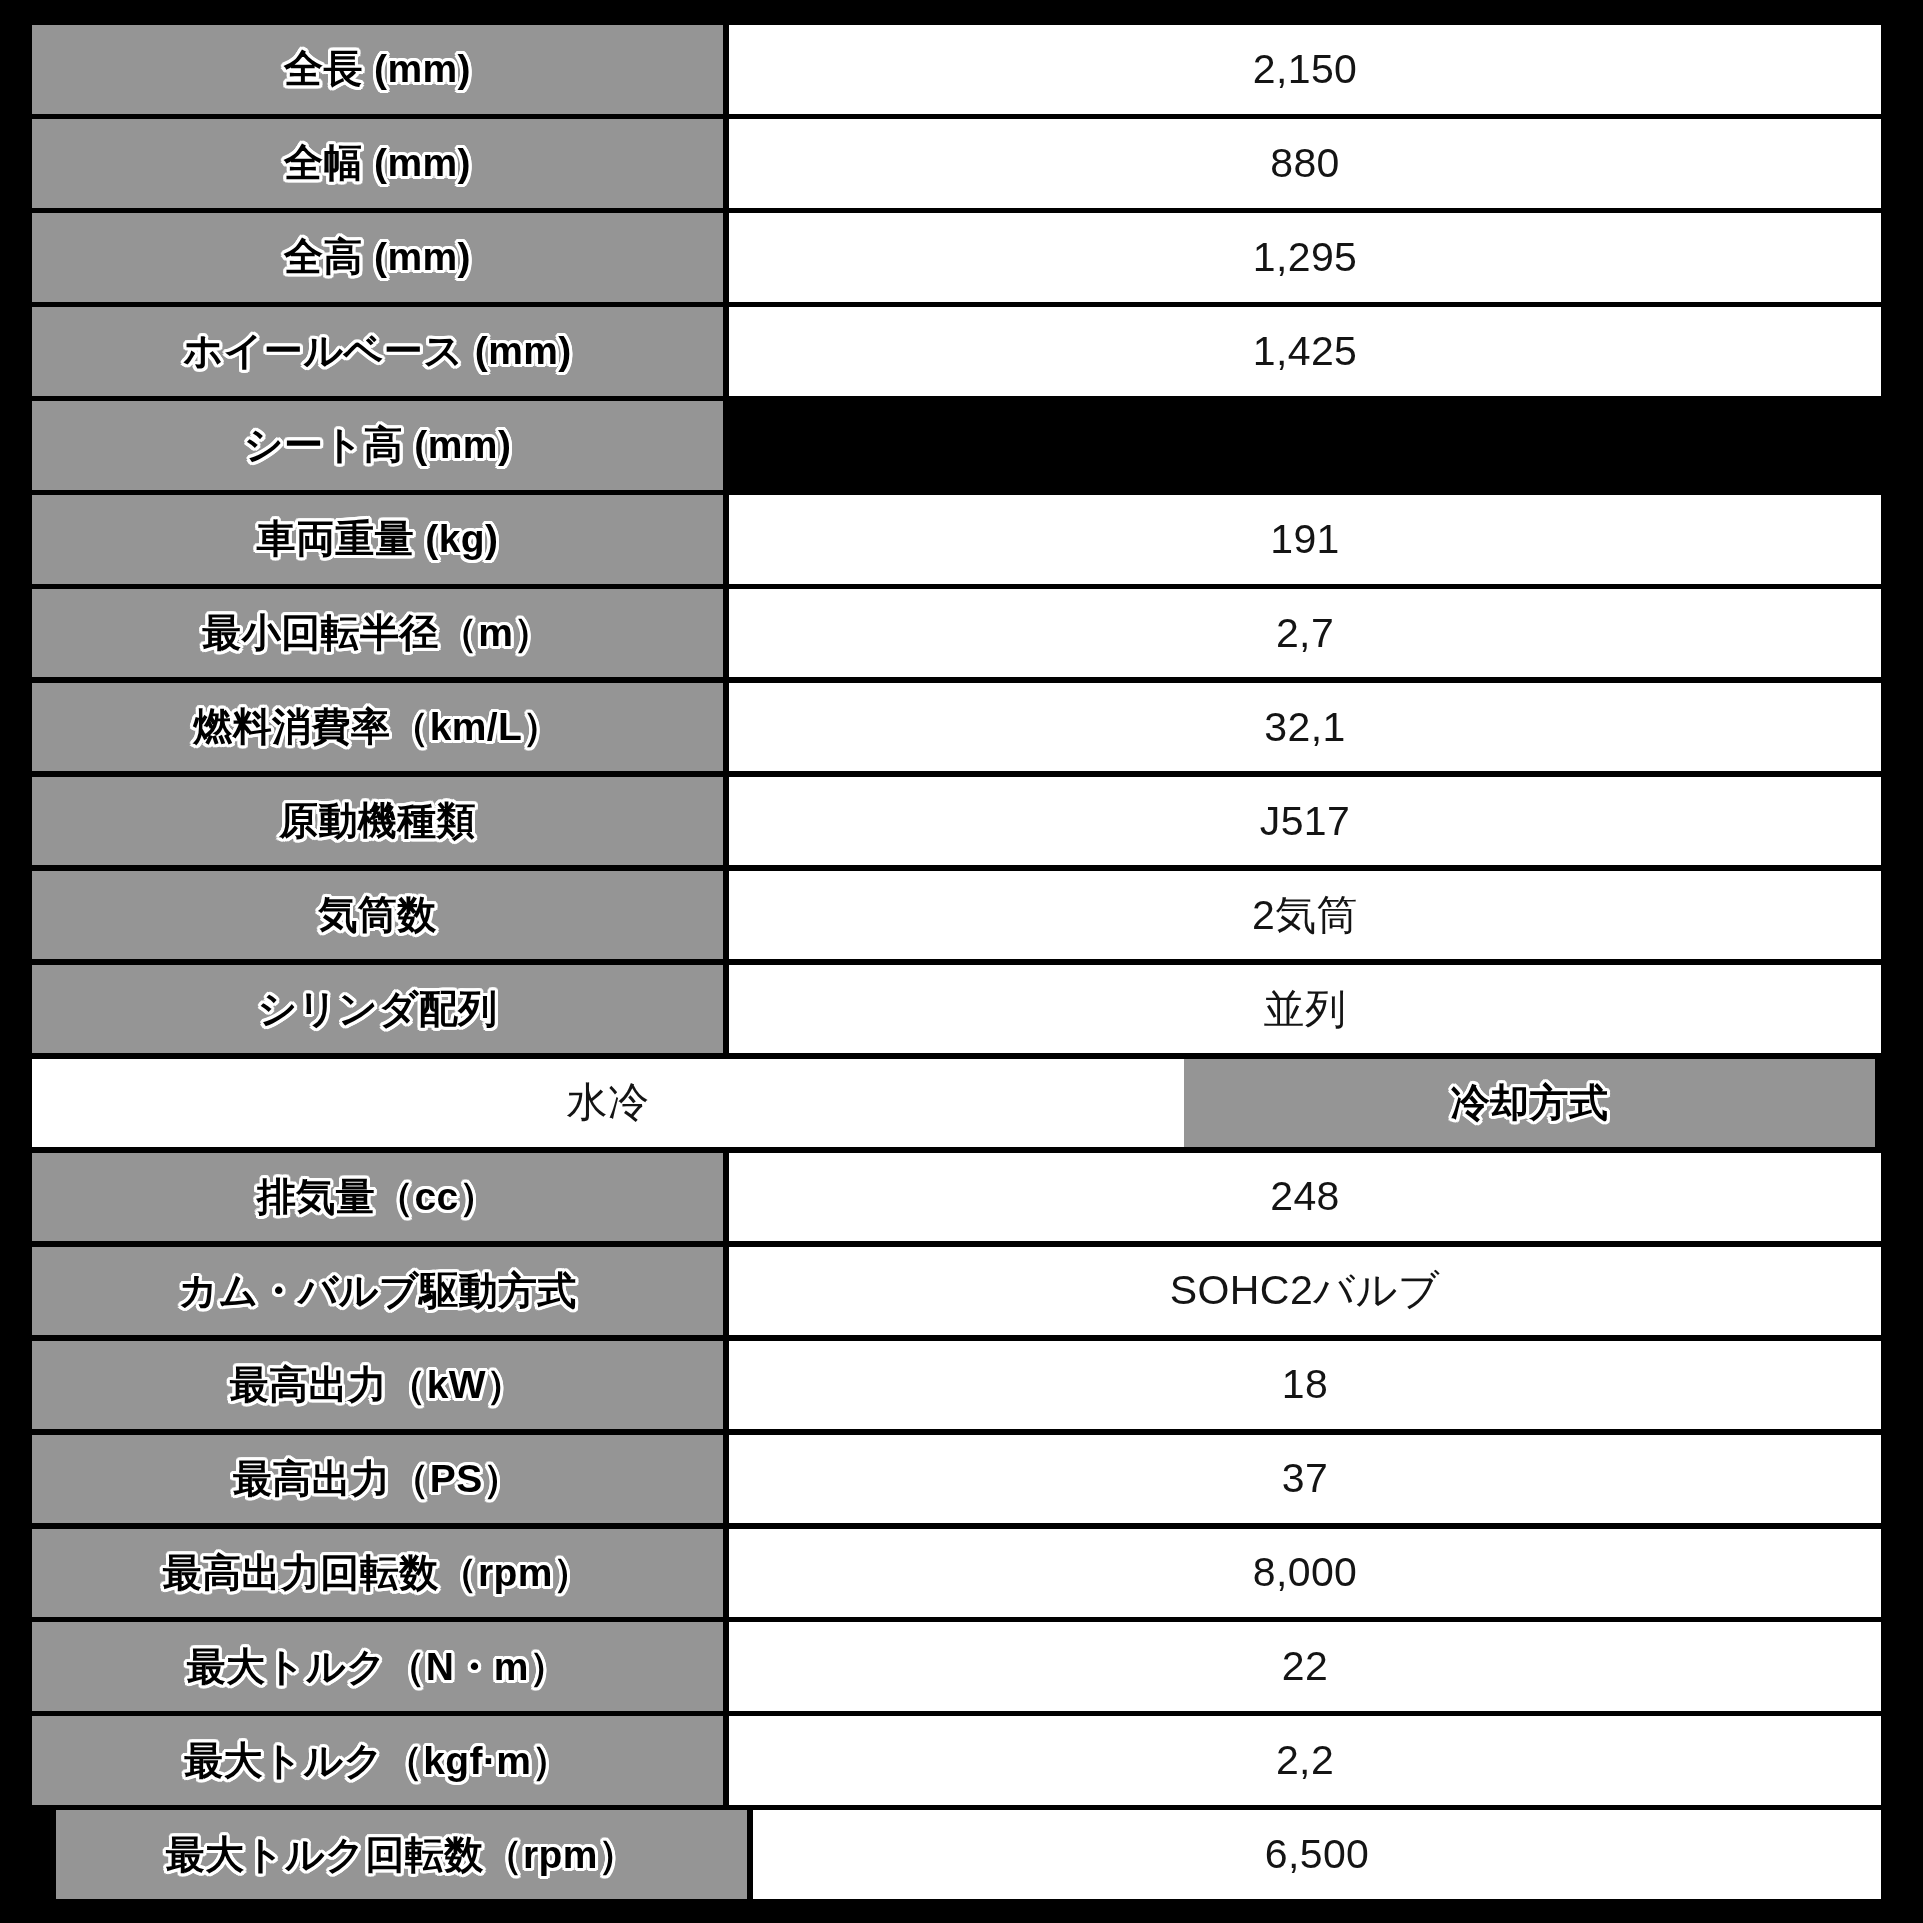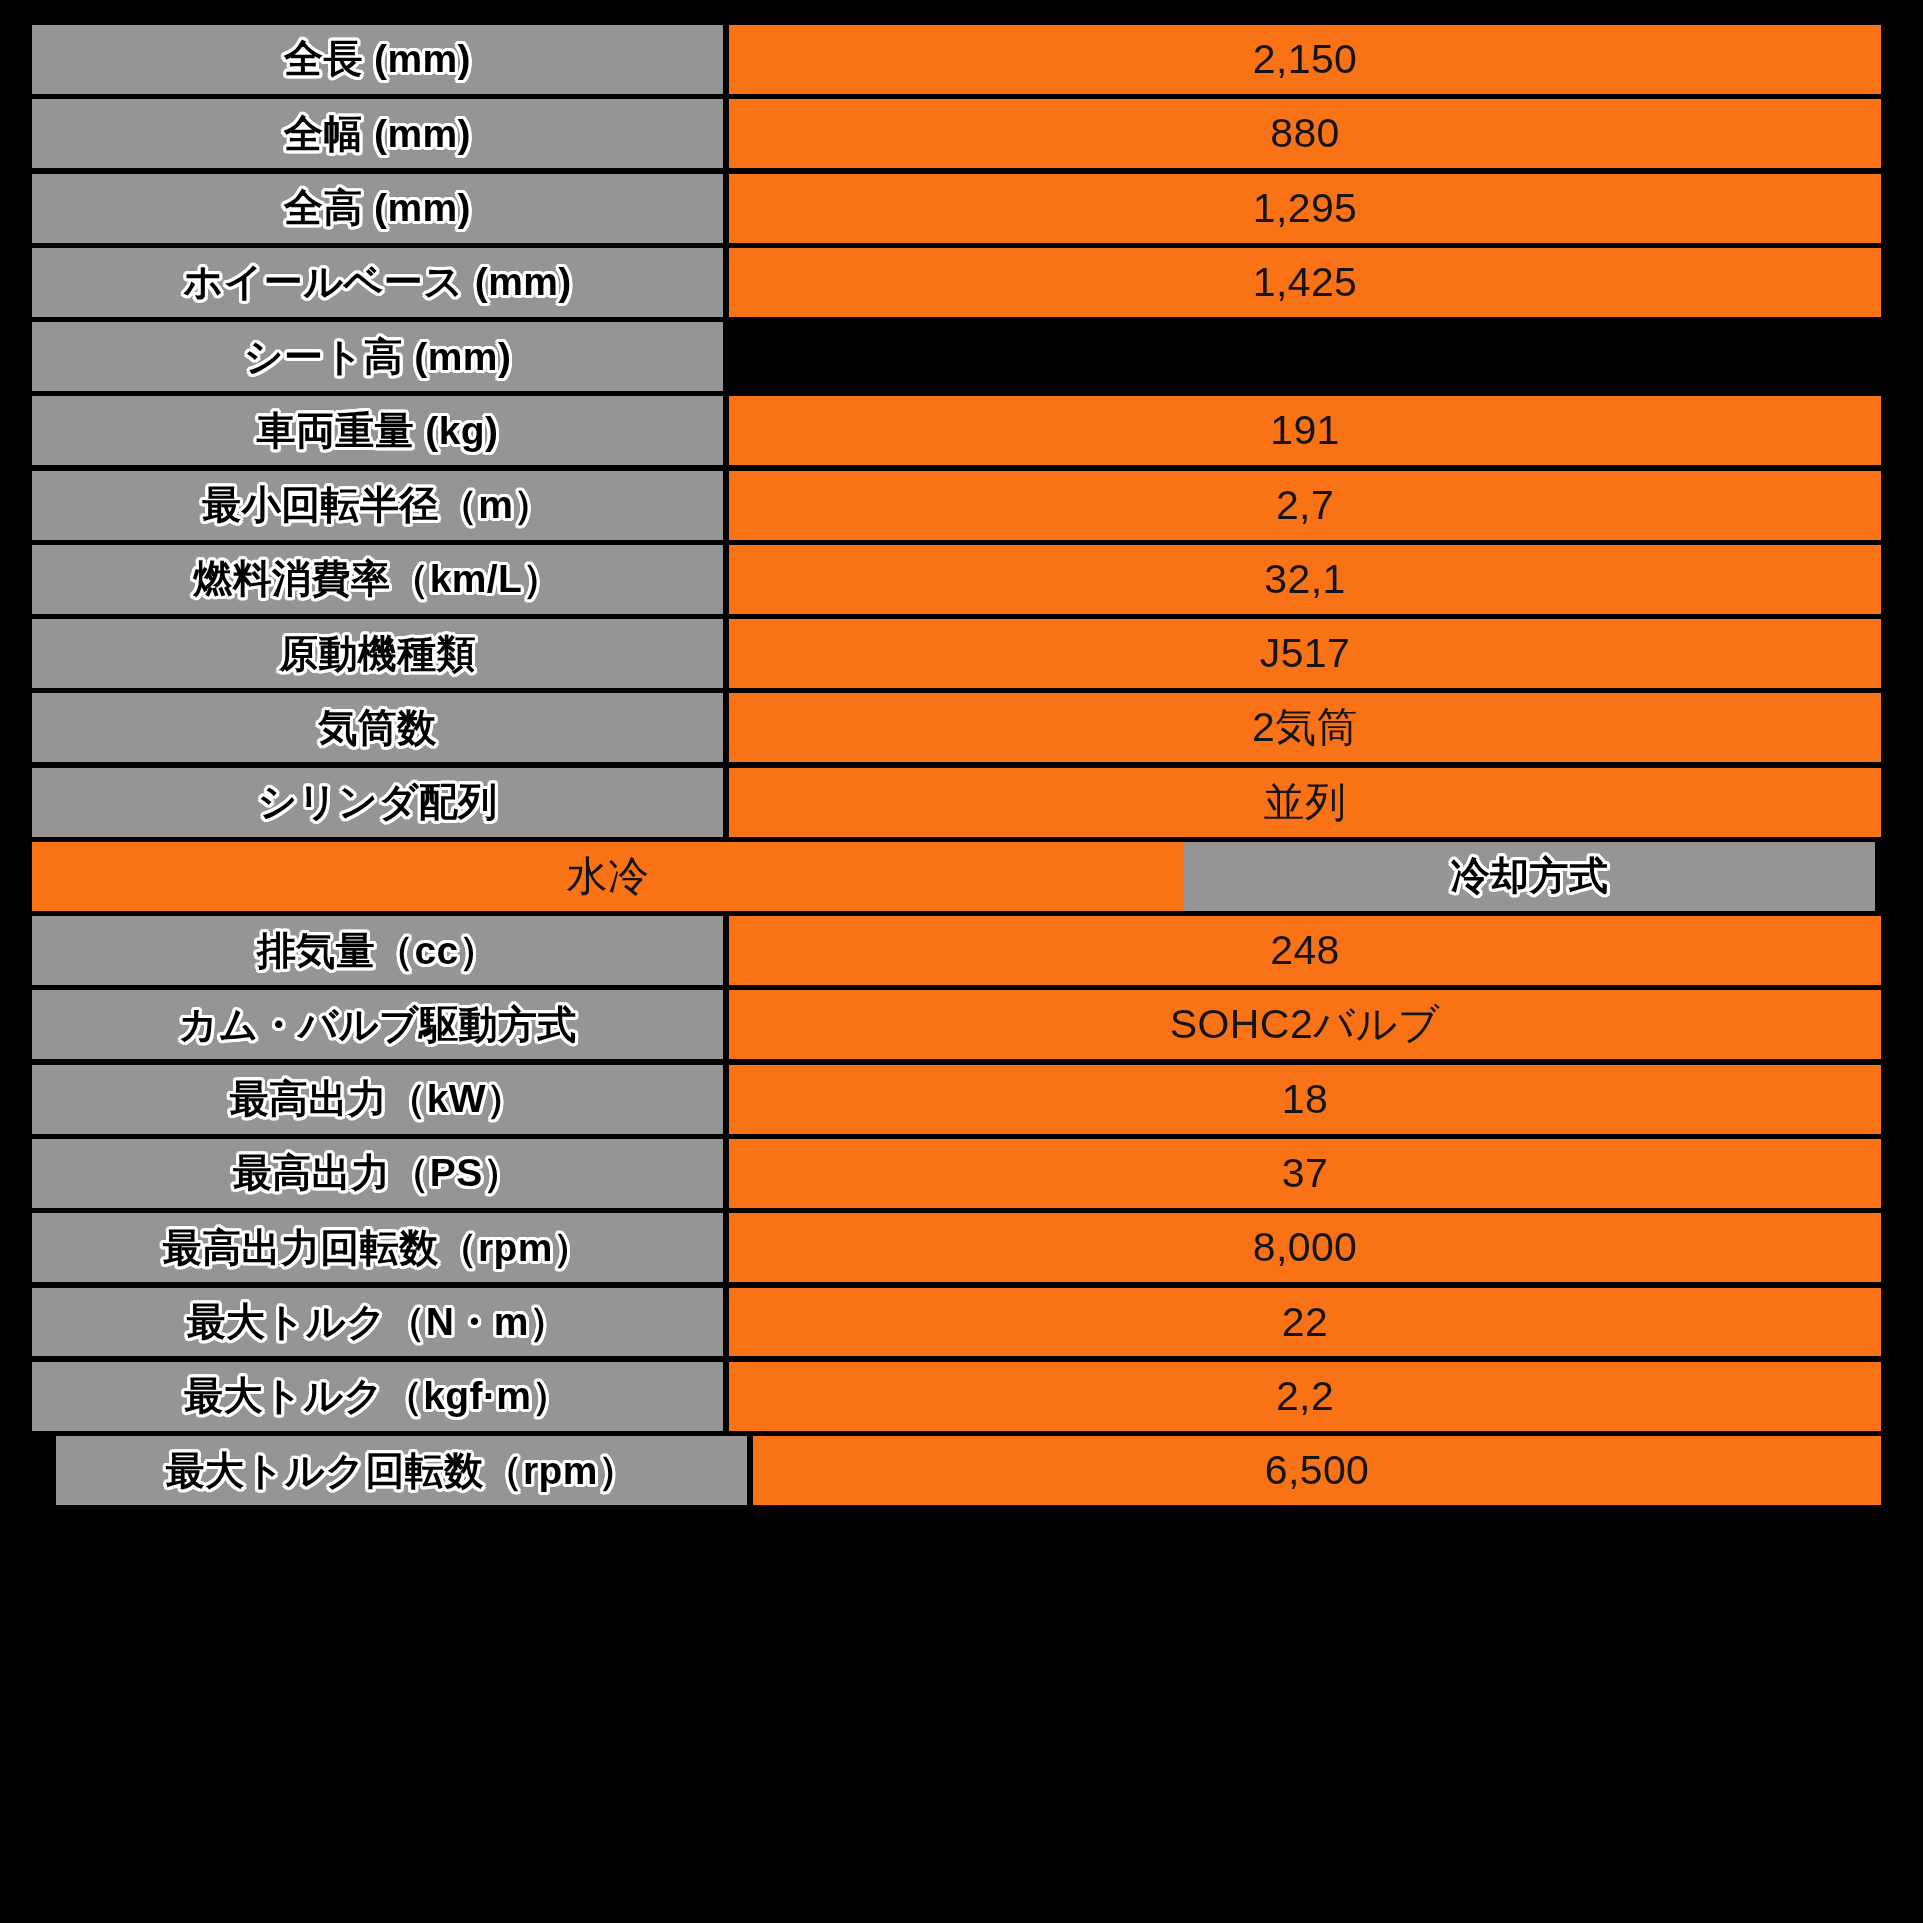--- a/index.html
+++ b/index.html
@@ -13,21 +13,21 @@
     overflow: hidden;
     font-family: "Liberation Sans", "DejaVu Sans", sans-serif;
   }
 
   
   #spec-table {
     position: absolute;
     left: 32px;
     top: 25px;
     width: 1849px;   
-    height: 1480px;  
+    height: 1874px;  
     display: flex;
     flex-direction: column;
     background: #000000;
   }
 
   .spec-row {
     display: flex;
     flex: 1 1 0;
     min-height: 0;
     margin-bottom: 5.3px;
@@ -66,21 +66,21 @@
        0px -3px 0 #ffffff,  0px  3px 0 #ffffff,
       -1.5px -3px 0 #ffffff,  1.5px -3px 0 #ffffff,
       -3px -1.5px 0 #ffffff,  3px -1.5px 0 #ffffff,
       -1.5px  3px 0 #ffffff,  1.5px  3px 0 #ffffff,
       -3px  1.5px 0 #ffffff,  3px  1.5px 0 #ffffff;
   }
 
   
   .cell-value {
     flex: 1 1 auto;
-    background: #f97316;
+    background: #ffffff;
     justify-content: center;
     overflow: hidden;
   }
   .value-text {
     font-size: 41px;
     font-weight: 400;
     color: #141414;
     white-space: nowrap;
     text-align: center;
     letter-spacing: 0.4px;

